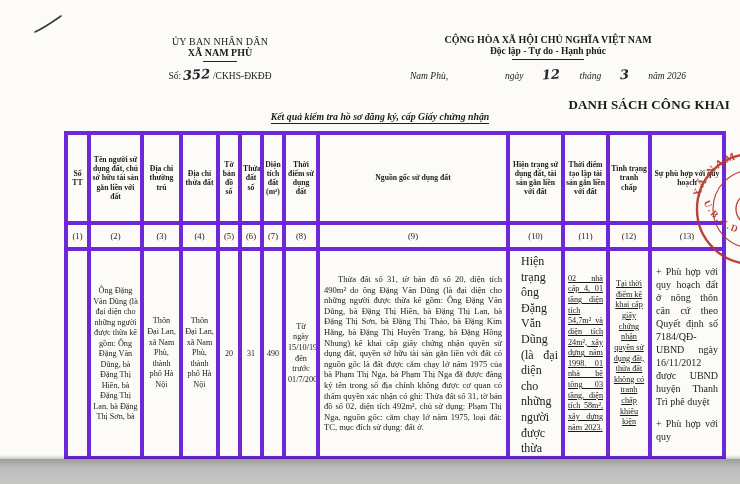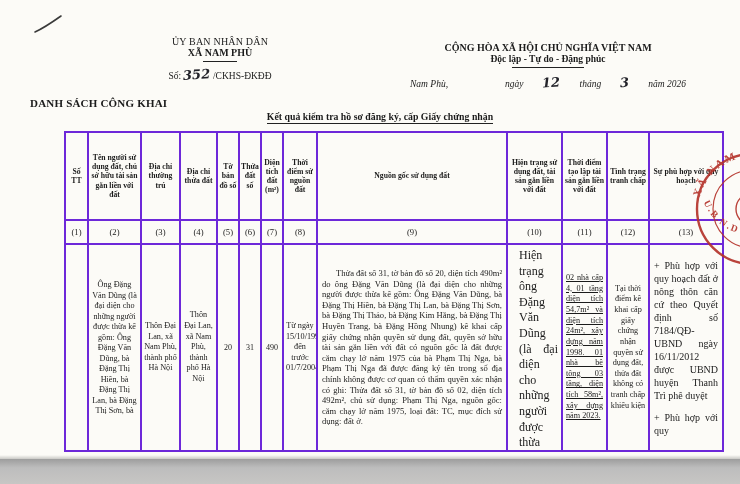--- a/index.html
+++ b/index.html
@@ -14,54 +14,54 @@
     background:linear-gradient(180deg,#9d9d9d 0%,#bdbdbd 35%,#c7c6c4 100%);}
   .page-shadow{position:absolute;left:0;right:0;top:455px;height:5px;
     background:linear-gradient(180deg,rgba(0,0,0,0) 0%,rgba(0,0,0,.25) 100%);}
 
   
   .hdr-left{position:absolute;left:98px;top:36px;width:244px;text-align:center;}
   .hdr-left .l1{font-weight:normal;font-size:10px;letter-spacing:.2px;}
   .hdr-left .l2{font-weight:bold;font-size:10px;}
   .rule-s{width:34px;border-top:1.4px solid #222;margin:3px auto 6px auto;}
   .doc-no{font-size:9.5px;margin-top:2px;}
-  .hdr-right{position:absolute;left:378px;top:42px;width:340px;text-align:center;}
+  .hdr-right{position:absolute;left:378px;top:34px;width:340px;text-align:center;}
   .hdr-right .l1{font-weight:bold;font-size:10px;}
   .hdr-right .l2{font-weight:bold;font-size:9.5px;margin-top:1px;}
   .rule-m{width:72px;border-top:1.4px solid #222;margin:3px auto 8px auto;}
   .dateline{font-style:italic;font-size:9.5px;display:flex;justify-content:center;align-items:baseline;gap:19px;}
   .dateline .place{margin-right:38px;}
   .handwrite{font-family:"DejaVu Serif",serif;font-style:italic;font-weight:bold;
     font-size:13px;display:inline-block;transform:rotate(-4deg);color:#23232a;line-height:1;}
-  .title{position:absolute;left:30px;right:10px;top:97px;text-align:left;
-    font-weight:bold;font-size:11px;letter-spacing:.2px;}
+  .title{position:absolute;left:30px;right:10px;top:97px;text-align:right;
+    font-weight:bold;font-size:13px;letter-spacing:.2px;}
   .subtitle{position:absolute;left:30px;right:10px;top:111px;text-align:center;
-    font-weight:bold;font-size:9.8px;}
+    font-weight:bold;font-size:9.8px;font-style:italic;}
   .subtitle span{border-bottom:1px solid #222;padding-bottom:1px;}
 
   .tickmark{position:absolute;left:32px;top:12px;}
 
   
   table.main{position:absolute;left:64px;top:131px;width:658px;
     border-collapse:collapse;table-layout:fixed;}
-  table.main td{border:2px solid #6d28d9;padding:1px 2px;vertical-align:middle;
+  table.main td{border:4px solid #6d28d9;padding:1px 2px;vertical-align:middle;
     text-align:center;font-size:8px;line-height:1.2;overflow:hidden;}
   tr.hdr td{font-weight:bold;font-size:7.7px;line-height:1.18;height:84px;padding:1px;}
   tr.nums td{height:20px;font-size:8.6px;}
   tr.data td{height:203px;}
   td.vtop{vertical-align:top;}
   .clip{max-height:199px;overflow:hidden;}
   .origin-text{text-align:justify;font-size:8.55px;line-height:1.24;text-indent:14px;padding:1px 2px;}
   .status-text{text-align:justify;font-size:12px;line-height:1.3;padding:1px 1px;margin-left:8px;}
   .asset-text{text-align:justify;font-size:8.2px;line-height:1.3;padding:1px 1px;text-decoration:underline;}
   .plan-text{text-align:justify;font-size:10px;line-height:1.3;padding:1px 2px;}
   .plan-text .p2{margin-top:9px;}
   .owner-text{font-size:8.2px;line-height:1.28;padding-top:2px;}
   .addr-text{font-size:8.2px;line-height:1.3;}
-  .dispute-text{font-size:8.2px;line-height:1.3;}
+  .dispute-text{font-size:8.2px;line-height:1.3;text-decoration:underline;}
   .period-text{font-size:8.2px;line-height:1.3;}
 
   
   .stamp{position:absolute;left:692px;top:149px;width:120px;height:120px;opacity:.92;}
 </style>
 </head>
 <body>
 
 <svg class="tickmark" width="34" height="24">
   <path d="M3 20 Q 12 16 29 4" stroke="#3a3a3a" stroke-width="1.6" fill="none" stroke-linecap="round"></path>
@@ -73,21 +73,21 @@
   <div class="rule-s"></div>
   <div class="doc-no">
     <span>Số:</span>
     <span class="handwrite">352</span>
     <span>/CKHS-ĐKĐĐ</span>
   </div>
 </div>
 
 <div class="hdr-right">
   <div class="l1">CỘNG HÒA XÃ HỘI CHỦ NGHĨA VIỆT NAM</div>
-  <div class="l2">Độc lập - Tự do - Đặng phúc</div>
+  <div class="l2">Độc lập - Tự do - Hạnh phúc</div>
   <div class="rule-m"></div>
   <div class="dateline">
     <span class="place">Nam Phù,</span>
     <span>ngày</span>
     <span class="handwrite">12</span>
     <span>tháng</span>
     <span class="handwrite">3</span>
     <span>năm 2026</span>
   </div>
 </div>
@@ -115,21 +115,21 @@
   </colgroup>
   <tbody>
       <tr class="hdr">
     <td>Số TT</td>
     <td>Tên người sử dụng đất, chủ sở hữu tài sản gắn liền với đất</td>
     <td>Địa chỉ thường trú</td>
     <td>Địa chỉ thửa đất</td>
     <td>Tờ bản đồ số</td>
     <td>Thửa đất số</td>
     <td>Diện tích đất (m²)</td>
-    <td>Thời điểm sử nguồn đất</td>
+    <td>Thời điểm sử dụng đất</td>
     <td>Nguồn gốc sử dụng đất</td>
     <td>Hiện trạng sử dụng đất, tài sản gắn liền với đất</td>
     <td>Thời điểm tạo lập tài sản gắn liền với đất</td>
     <td>Tình trạng tranh chấp</td>
     <td>Sự phù hợp với quy hoạch</td>
   </tr>
   <tr class="nums">
     <td>(1)</td>
     <td>(2)</td>
     <td>(3)</td>

